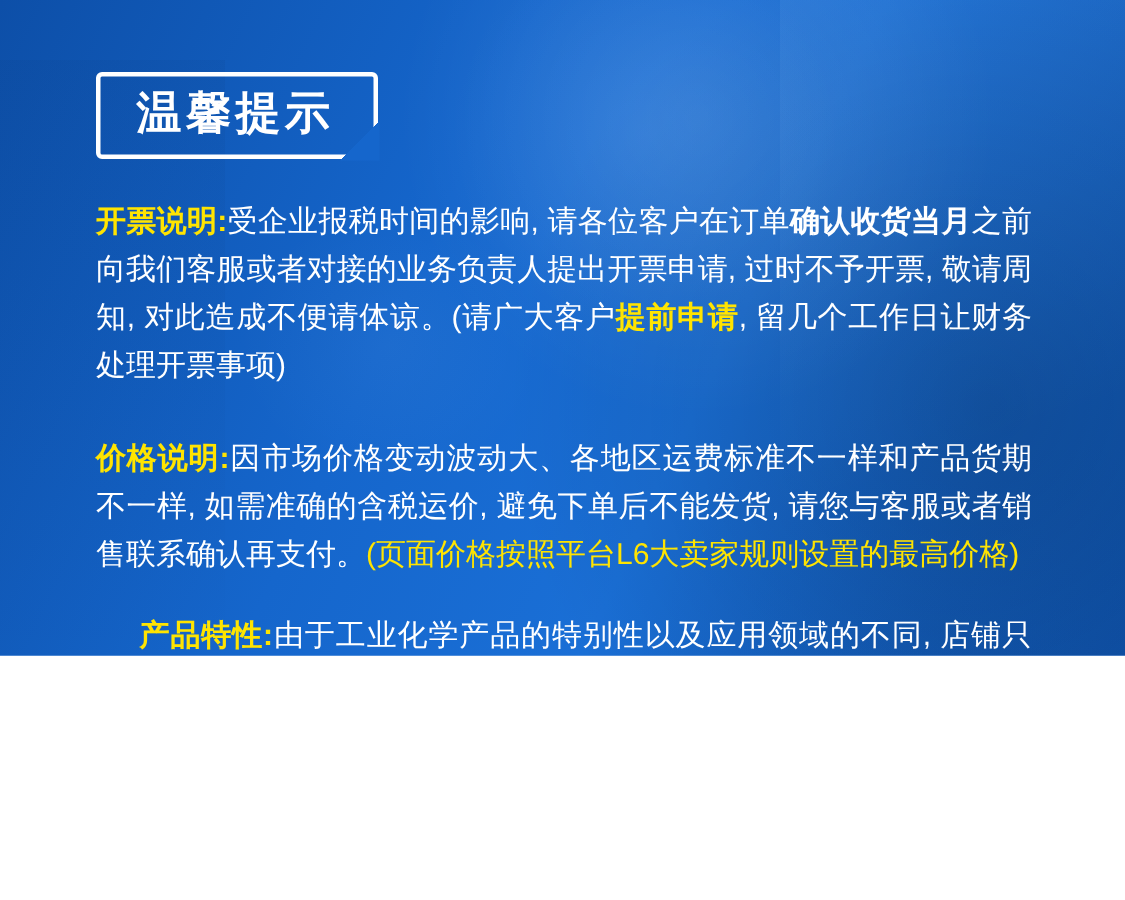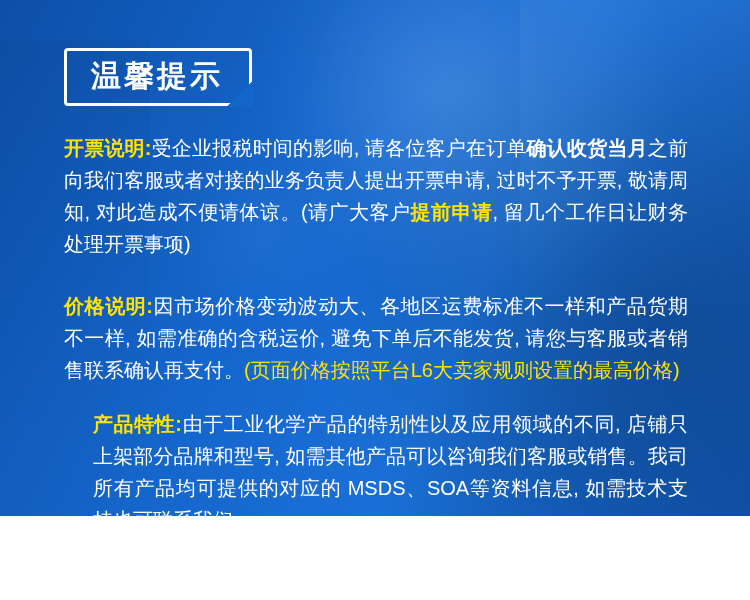--- a/index.html
+++ b/index.html
@@ -8,21 +8,21 @@
   }
   body {
     width: 750px;
     height: 600px;
     overflow: hidden;
     font-family: "Liberation Sans", sans-serif;
   }
   .banner {
     position: relative;
     width: 750px;
-    height: 516px;
+    height: 437px;
     background: #1565c8;
     background-image:
       radial-gradient(circle at 62% 18%, rgba(255,255,255,0.10) 0%, rgba(255,255,255,0) 34%),
       radial-gradient(circle at 88% 62%, rgba(0,0,0,0.20) 0%, rgba(0,0,0,0) 45%),
       linear-gradient(115deg, #0d4fa8 0%, #1566cc 38%, #1a6fd6 62%, #0f55b0 100%);
     overflow: hidden;
   }
   
   .tex {
     position: absolute;

